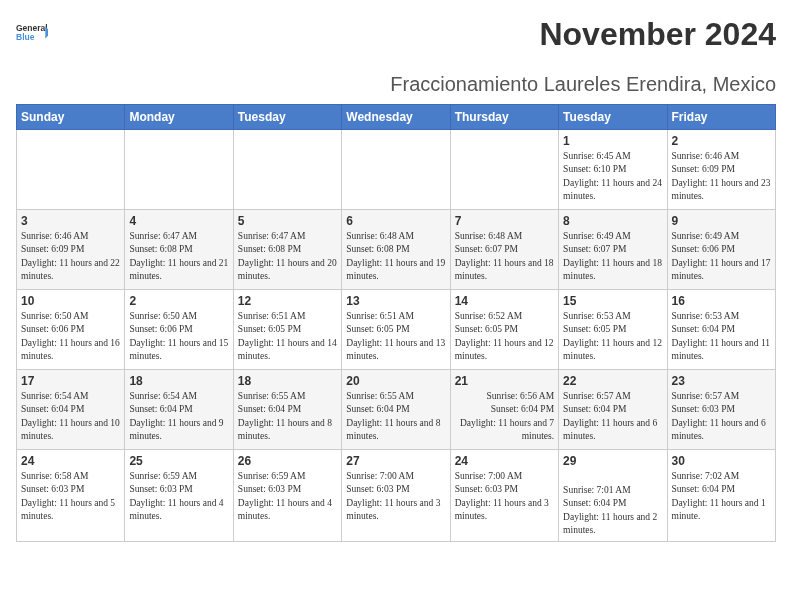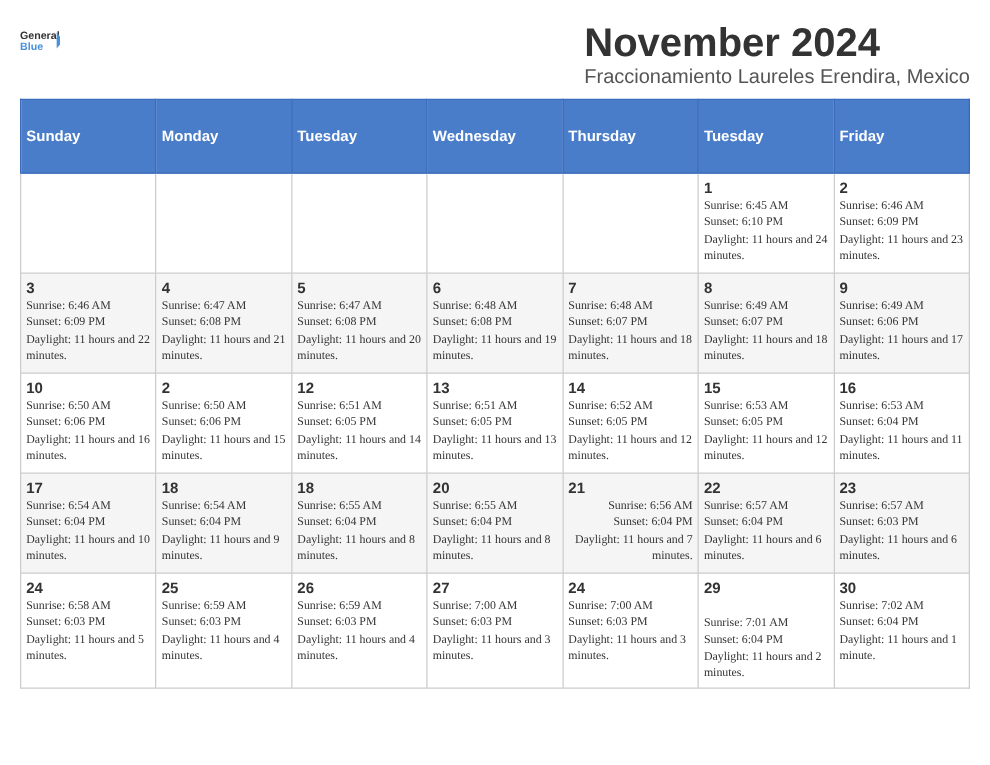--- a/index.html
+++ b/index.html
@@ -15,43 +15,43 @@
       justify-content: space-between;
       align-items: flex-start;
       margin-bottom: 8px;
     }
     .logo {
       display: flex;
       align-items: center;
       gap: 4px;
     }
     .title-area {
-      text-align: left;
+      text-align: right;
     }
     .month-title {
       font-size: 32px;
       font-weight: bold;
       color: #333;
     }
     .subtitle {
-      font-size: 16px;
+      font-size: 20px;
       color: #555;
-      margin-top: 0;
+      margin-top: 20px;
     }
     .calendar-table {
       width: 100%;
       border-collapse: collapse;
       table-layout: fixed;
     }
     .calendar-table thead th {
       background-color: #4a7dc9;
       color: #fff;
       font-size: 12px;
       font-weight: bold;
-      padding: 22px 4px;
+      padding: 5px 4px;
       text-align: left;
       border: 1px solid #3a6ab9;
     }
     .calendar-table tbody td {
       border: 1px solid #ccc;
       vertical-align: top;
       padding: 4px;
       font-size: 10px;
       color: #333;
       height: 80px;

